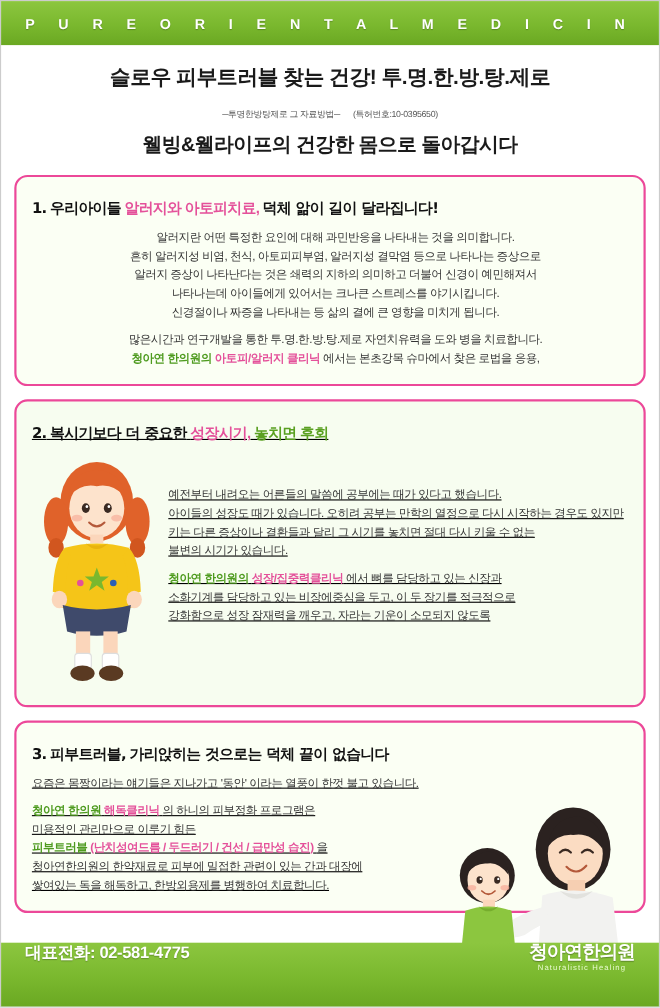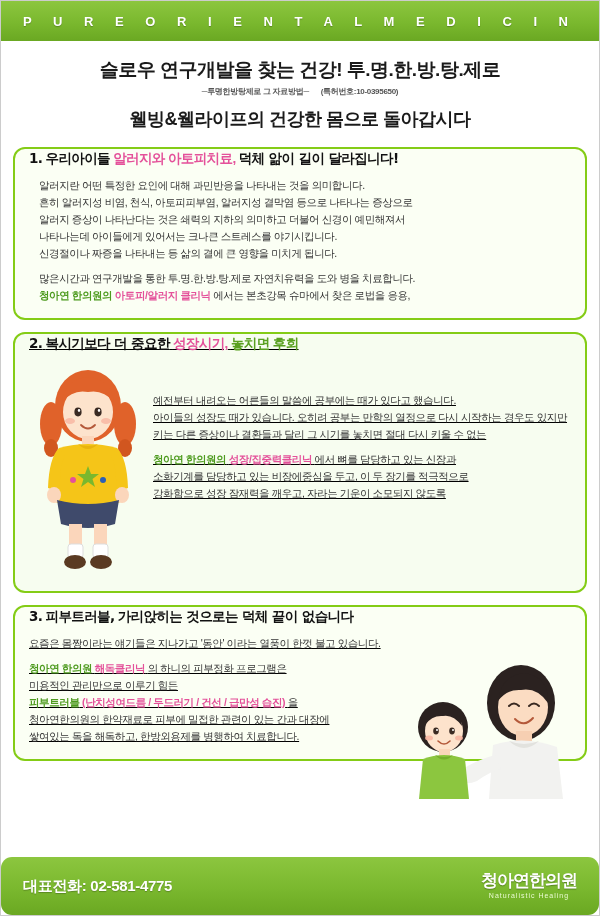--- a/index.html
+++ b/index.html
@@ -44,46 +44,45 @@
     padding: 16px 14px 8px 14px;
     text-align: center;
   }
   .headline-row1 {
     font-size: 19px;
     font-weight: bold;
     color: #1a1a1a;
     letter-spacing: -0.5px;
   }
   .sub-disclaim {
-    margin-top: 3px;
+    margin-top: 15px;
     font-size: 8px;
     color: #555555;
     letter-spacing: -0.3px;
-    font-weight: bold;
   }
   .sub-disclaim .sep {
     display: inline-block;
     width: 8px;
   }
   .headline-row2 {
     margin-top: 10px;
     font-size: 18px;
     font-weight: bold;
     color: #1a1a1a;
     letter-spacing: -0.5px;
   }
 
   
   .card {
     position: relative;
     margin: 8px 12px 12px 12px;
-    border: 2px solid #84cc16;
+    border: 2px solid #ec4899;
     border-radius: 12px;
     background: #fbfff4;
-    padding: 1px 14px 14px 14px;
+    padding: 20px 14px 14px 14px;
     min-height: 100px;
   }
   .card.sec2 { background: #f7fdf0; text-decoration: underline; }
   .card-title {
     font-size: 13.5px;
     font-weight: bold;
     color: #1a1a1a;
     letter-spacing: -0.6px;
     margin-bottom: 9px;
   }
@@ -100,21 +99,21 @@
     color: #333333;
     letter-spacing: -0.4px;
     margin: 0 0 1px 0;
   }
   .body-line .green { color: #4e9b1f; font-weight: bold; }
   .body-line .pink { color: #e4519a; font-weight: bold; }
 
   .para-gap { height: 8px; }
 
   
-  .sec1-body { padding-left: 10px; }
+  .sec1-body { padding-left: 10px; text-align: center; }
 
   
   .sec2-wrap { display: flex; }
   .girl-art {
     position: relative;
     width: 118px;
     flex: 0 0 118px;
     height: 215px;
   }
   .sec2-text { flex: 1; padding-left: 6px; padding-top: 30px; }
@@ -130,24 +129,23 @@
   }
   .sec3-text { position: relative; z-index: 2; text-decoration: underline; }
 
   
   .footer {
     position: absolute;
     left: 0; right: 0; bottom: 0;
     height: 58px;
     background: linear-gradient(to bottom, #8cc63f 0%, #7ab82e 55%, #6aa822 100%);
     display: flex;
-    align-items: center;
+    align-items: flex-start;
     justify-content: space-between;
     padding: 0 22px;
-    border-radius: 11px;
   }
   .footer-phone {
     color: #ffffff;
     font-size: 15px;
     font-weight: bold;
     letter-spacing: -0.3px;
     text-shadow: 0 1px 1px rgba(0,0,0,.25);
   }
   .footer-logo {
     text-align: center;
@@ -174,21 +172,21 @@
 </head>
 <body>
 
 <div class="page">
 
   <div class="top-banner">
     <div class="top-banner-text">P U R E   O R I E N T A L   M E D I C I N</div>
   </div>
 
   <div class="headline">
-    <div class="headline-row1">슬로우 연구개발을 찾는 건강! 투.명.한.방.탕.제로</div>
+    <div class="headline-row1">슬로우 피부트러블 찾는 건강! 투.명.한.방.탕.제로</div>
     <div class="sub-disclaim">
       <span>─투명한방탕제로 그 자료방법─</span>
       <span class="sep"></span>
       <span>(특허번호:10-0395650)</span>
     </div>
     <div class="headline-row2">웰빙&amp;웰라이프의 건강한 몸으로  돌아갑시다</div>
   </div>
 
   <div class="card sec1">
     <div class="card-title">
@@ -273,20 +271,21 @@
 
           <ellipse cx="46" cy="200" rx="11" ry="7" fill="#5a3a22"></ellipse>
           <ellipse cx="72" cy="200" rx="11" ry="7" fill="#5a3a22"></ellipse>
         </svg>
       </div>
 
       <div class="sec2-text">
         <p class="body-line">예전부터 내려오는 어른들의 말씀에 공부에는 때가 있다고 했습니다.</p>
         <p class="body-line">아이들의 성장도 때가 있습니다. 오히려 공부는 만학의 열정으로 다시 시작하는 경우도 있지만</p>
         <p class="body-line">키는 다른 증상이나 결환들과 달리 그 시기를 놓치면 절대 다시 키울 수 없는</p>
+        <p class="body-line">불변의 시기가 있습니다.</p>
         <div class="para-gap"></div>
         <p class="body-line">
           <span class="green">청아연 한의원의</span>
           <span class="pink">성장/집중력클리닉</span>
           <span>에서 뼈를 담당하고 있는 신장과</span>
         </p>
         <p class="body-line">소화기계를 담당하고 있는 비장에중심을 두고, 이 두 장기를 적극적으로</p>
         <p class="body-line">강화함으로 성장 잠재력을 깨우고, 자라는 기운이 소모되지 않도록</p>
       </div>
     </div>

